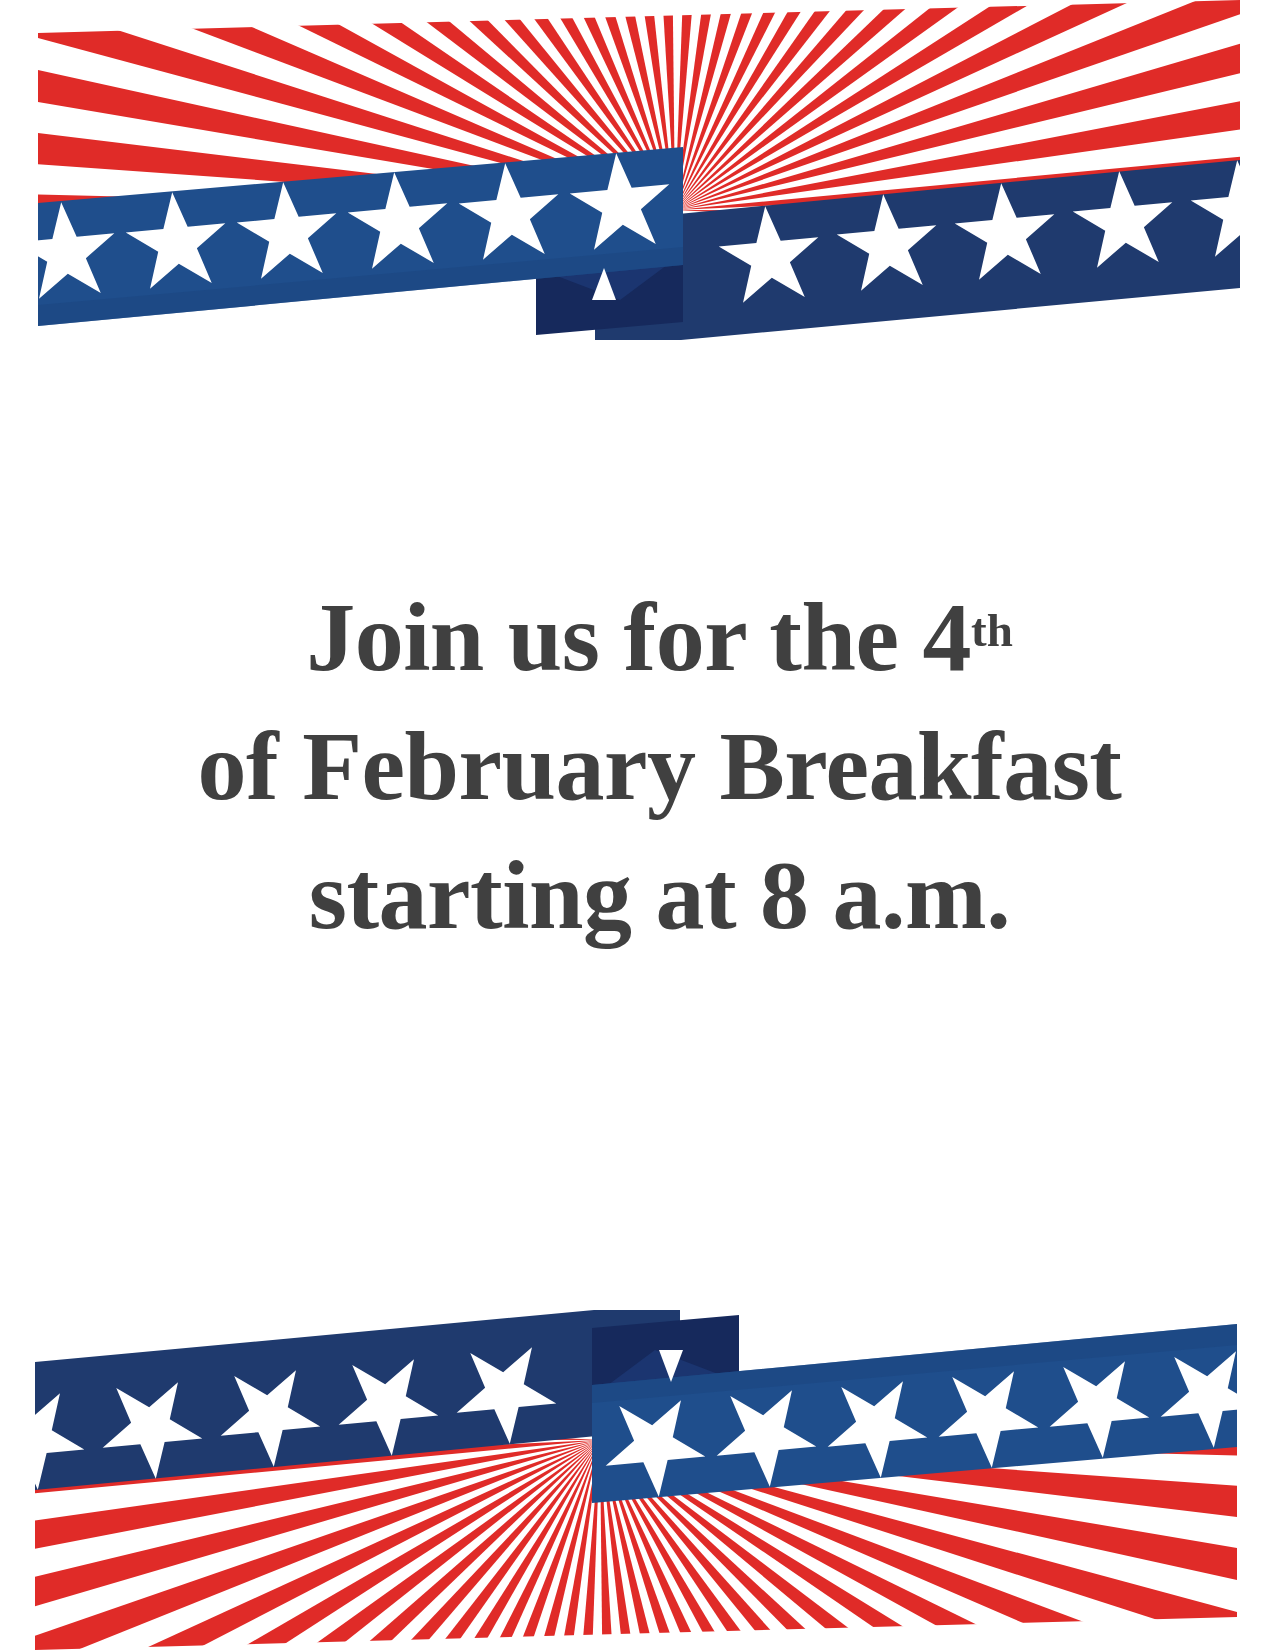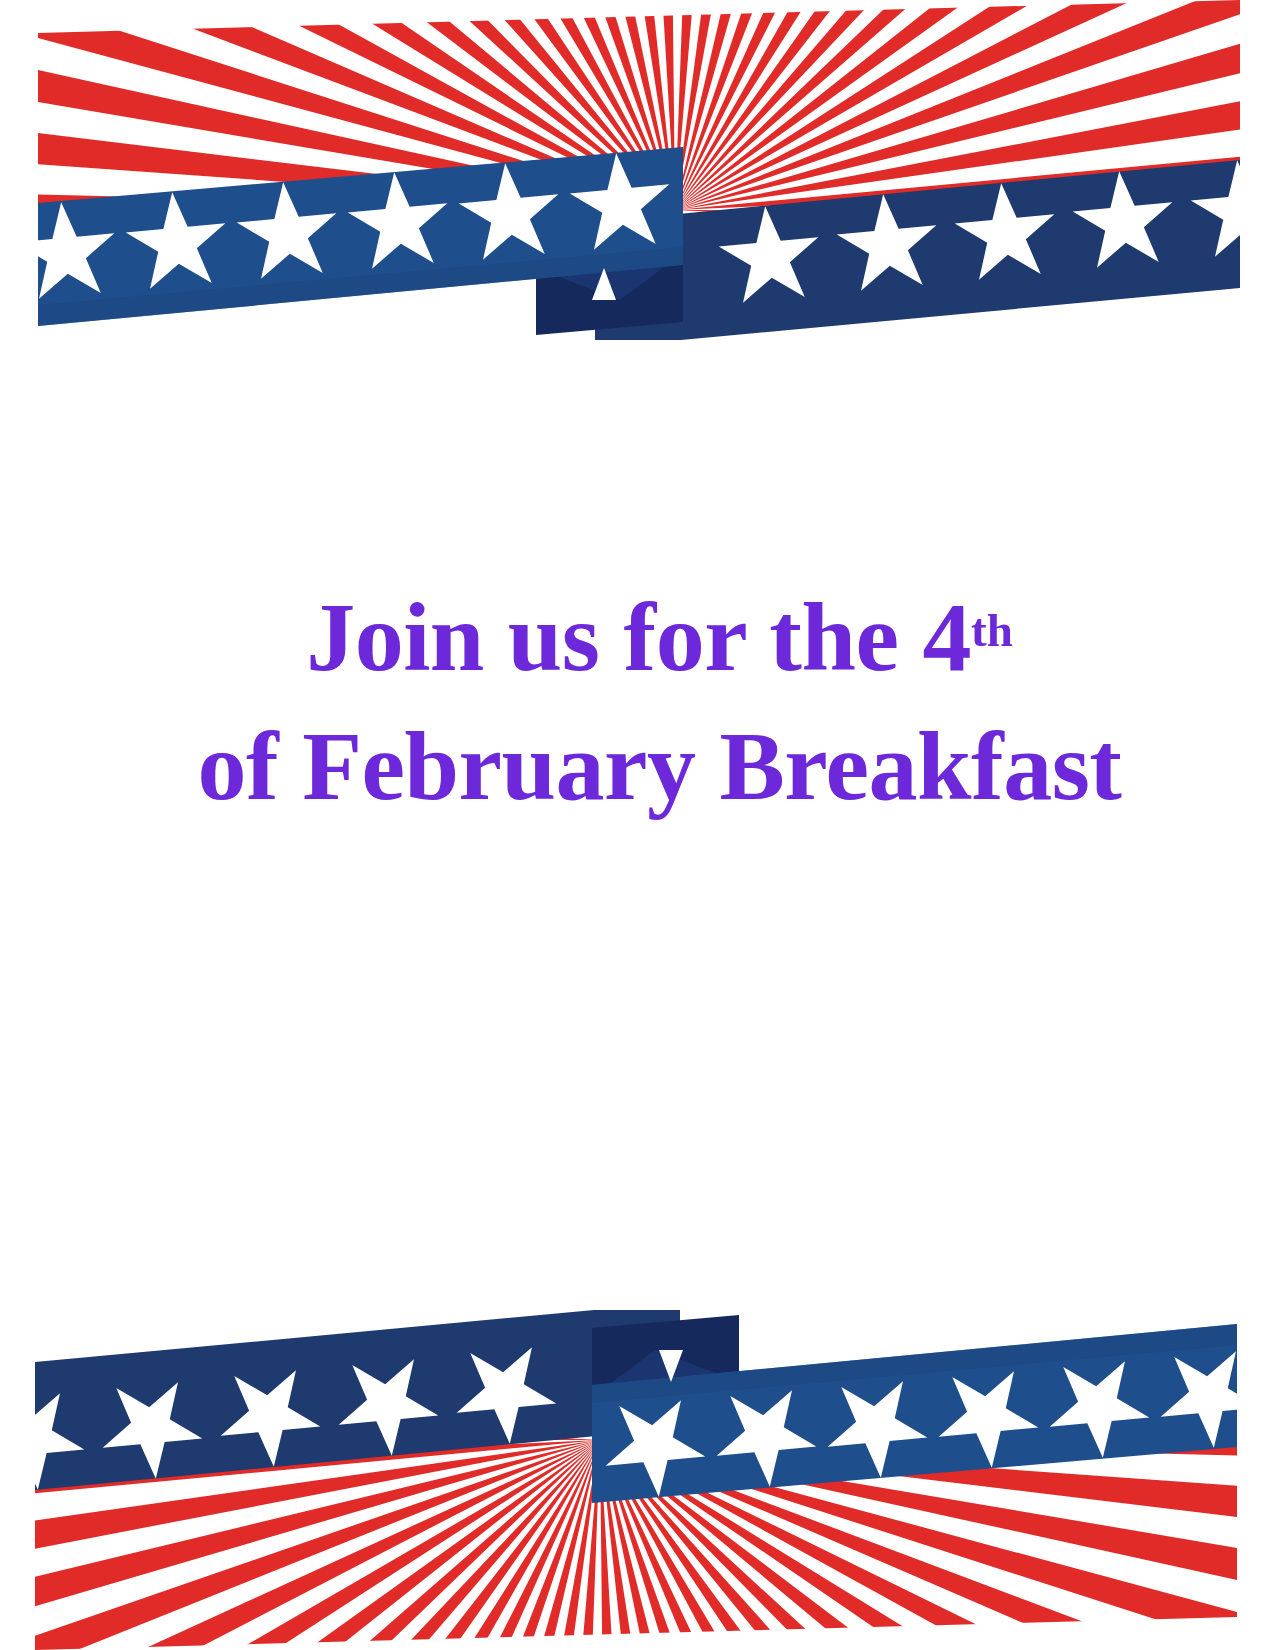--- a/index.html
+++ b/index.html
@@ -37,21 +37,21 @@
   
   #headline-block {
     position: absolute;
     left: 0;
     top: 566px;
     width: 1275px;
     text-align: center;
   }
   .headline-line {
     display: block;
-    color: #6d28d9;
+    color: #404040;
     font-family: "Liberation Serif", "DejaVu Serif", serif;
     font-weight: bold;
     font-size: 98px;
     line-height: 129px;
     letter-spacing: -0.5px;
     white-space: nowrap;
     padding-left: 44px;
   }
   .headline-line .ord {
     font-size: 0.48em;
@@ -241,20 +241,21 @@
         <polygon points="38,305 683,247 683,265 38,326" fill="#1b4580" opacity="0.55"></polygon>
       </g>
 
       <polygon points="604,268 616,300 592,300" fill="#ffffff"></polygon>
     </svg>
   </div>
 
   <div id="headline-block">
     <span class="headline-line"><span>Join us for the 4</span><span class="ord">th</span></span>
     <span class="headline-line">of February Breakfast</span>
+    <span class="headline-line">starting at 8 a.m.</span>
   </div>
 
   <div class="banner" id="banner-bottom">
     <svg viewBox="0 0 1275 340" xmlns="http://www.w3.org/2000/svg">
       <defs>
         <clipPath id="clipBot">
           <polygon points="38,33 1240,0 1240,300 38,332"></polygon>
         </clipPath>
         <g id="starShapeB">
           <polygon points="0,-52 12.2,-16.1 50,-16.1 19.4,6.0 31.0,42 0,19.8 -31.0,42 -19.4,6.0 -50,-16.1 -12.2,-16.1"></polygon>

